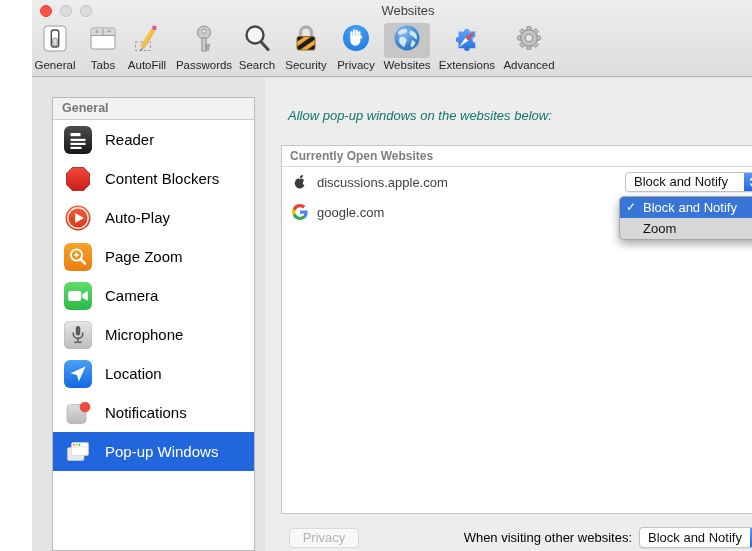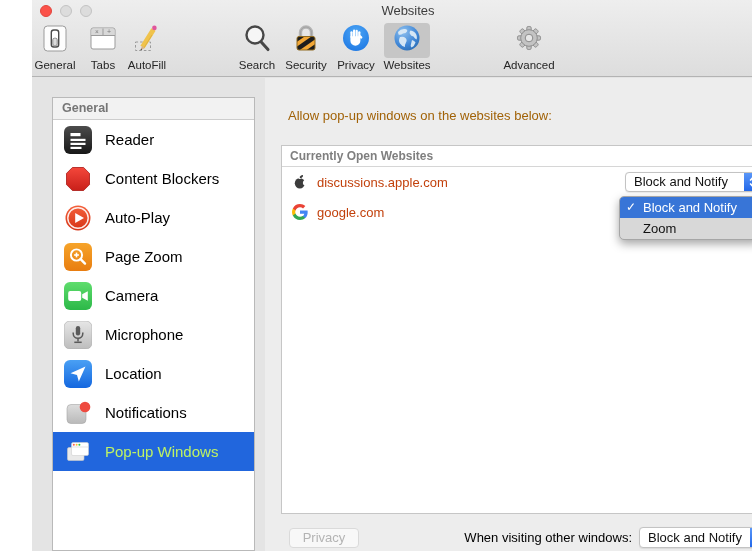--- a/index.html
+++ b/index.html
@@ -27,35 +27,35 @@
   .tb-item.selected .tb-icon { background:#c6c6c6; }
   .tb-label { font-size:11.5px; color:#262626; margin-top:1px; white-space:nowrap; }
 
   
   .sidebar { position:absolute; left:20px; top:97px; width:203px; height:454px;
              background:#ffffff; border:1px solid #b9b9b9; }
   .sb-header { height:22px; line-height:21px; padding-left:9px; font-size:12.5px; font-weight:bold;
                color:#767676; background:#f2f2f2; border-bottom:1px solid #cdcdcd; }
   .sb-item { height:39px; display:flex; align-items:center; padding-left:11px; gap:13px;
              font-size:15px; color:#000; }
-  .sb-item.selected { background:#2166dd; color:#bef264; }
+  .sb-item.selected { background:#2166dd; color:#ffffff; }
   .sb-ic { width:28px; height:28px; flex:0 0 28px; }
 
   
   .main-panel { position:absolute; left:233px; top:78px; width:519px; height:473px;
                 background:#ededed; }
-  .heading { position:absolute; left:256px; top:108px; font-size:13px; color:#a16207; }
+  .heading { position:absolute; left:256px; top:108px; font-size:13px; color:#0f766e;font-style:italic; }
 
   .table { position:absolute; left:249px; top:145px; width:495px; height:369px;
            background:#fff; border:1px solid #c6c6c6; }
   .t-header { height:21px; line-height:21px; padding-left:8px; font-size:12px; font-weight:bold;
               color:#7f7f7f; border-bottom:1px solid #d6d6d6; }
   .t-row { position:relative; height:30px; display:flex; align-items:center; padding:0 10px; }
   .site-ic { width:16px; height:16px; flex:0 0 16px; }
-  .site-name { font-size:13px; color:#c2410c; margin-left:9px; }
+  .site-name { font-size:13px; color:#404040; margin-left:9px; }
 
   
   .popup-btn { position:relative; display:flex; align-items:stretch; background:#fff;
                border:1px solid #c3c3c3; border-radius:4px; overflow:hidden; cursor:default;
                box-shadow:0 0.5px 1px rgba(0,0,0,0.08); }
   .popup-btn .pb-label { flex:1; font-size:13px; color:#111; line-height:18px;
                          padding:0 6px 0 8px; white-space:nowrap; }
   .popup-btn .pb-step { width:19px; background:linear-gradient(180deg,#5a97f8 0%,#2267e9 100%);
                         display:flex; align-items:center; justify-content:center; }
   .row-popup { position:absolute; right:11px; top:5px; width:139px; height:20px; }
@@ -125,20 +125,33 @@
           <line x1="11.5" y1="24" x2="22.5" y2="6.5" stroke="#f0c34c" stroke-width="5"></line>
           <line x1="13" y1="24.8" x2="21" y2="12" stroke="#d8a93a" stroke-width="1" opacity="0.7"></line>
           <polygon points="9.5,27.3 13.6,25.2 11,22.8" fill="#d7b38a"></polygon>
           <polygon points="9.5,27.3 11.2,26.4 10.1,25.4" fill="#3b3b3b"></polygon>
           <circle cx="23.4" cy="4.9" r="2.3" fill="#e0569b"></circle>
         </svg></span>
         </div>
       <div class="tb-label">AutoFill</div>
     </div>
 
+    <div class="tb-item" style="left:142px;width:60px">
+      <div class="tb-icon">
+          <span>
+        <svg width="32" height="32" viewBox="0 0 32 32">
+          <circle cx="16" cy="9.5" r="6.5" fill="#cccccc" stroke="#8d8d8d"></circle>
+          <circle cx="16" cy="8.3" r="2.1" fill="#f2f2f2" stroke="#8d8d8d"></circle>
+          <rect x="13.9" y="15" width="4.2" height="13" fill="#cccccc" stroke="#8d8d8d"></rect>
+          <rect x="18" y="21.5" width="3.2" height="2.3" fill="#cccccc" stroke="#8d8d8d"></rect>
+          <rect x="18" y="25" width="2.4" height="2" fill="#cccccc" stroke="#8d8d8d"></rect>
+        </svg></span>
+        </div>
+      <div class="tb-label">Passwords</div>
+    </div>
 
     <div class="tb-item" style="left:247px;width:54px">
       <div class="tb-icon">
           <span>
         <svg width="32" height="32" viewBox="0 0 32 32">
           <defs>
                 <clipPath id="lockclip">
                   <rect x="7" y="13.5" width="18" height="13.5" rx="2"></rect>
                 </clipPath>
               </defs>
@@ -209,20 +222,37 @@
             <path d="M7 9 q3 -3.5 7 -3 q3 0.5 2 2.5 q-1 2 -4 2 q-2.5 2 -4.5 1 z"></path>
             <path d="M9 14 q3.5 -1 5.5 1 q2 2 0.5 4.5 q-1.5 2.5 -1 4.5 q-3 -0.5 -5 -3.5 q-2 -3 0 -6.5 z"></path>
             <path d="M19.5 7.5 q4 0.5 5.5 3.5 q1.5 3 0.5 5.5 q-2 -1 -3 -3 q-2.5 -0.5 -3.5 -2.5 q-1 -2 0.5 -3.5 z"></path>
             <path d="M21 17 q2.5 0.5 3.5 2.5 q-1 3.5 -4 5 q-1.5 -1.5 -0.5 -3.5 q0.5 -2 1 -4 z"></path>
           </g>
         </svg></span>
         </div>
       <div class="tb-label">Websites</div>
     </div>
 
+    <div class="tb-item" style="left:403px;width:64px">
+      <div class="tb-icon">
+          <span>
+        <svg width="32" height="32" viewBox="0 0 32 32">
+          <defs>
+                <linearGradient id="extg" x1="0" y1="0" x2="0" y2="1">
+            <stop offset="0" stop-color="#5fa6f2"></stop>
+                  <stop offset="1" stop-color="#2a6de4"></stop>
+                </linearGradient>
+              </defs>
+          <path d="M7 8 h6 a3 3 0 1 1 6 0 h6 v6 a3 3 0 1 0 0 6 v6 h-6 a3 3 0 1 1 -6 0 h-6 v-6 a3 3 0 1 1 0 -6 z" transform="translate(1 1) scale(0.93)" fill="url(#extg)"></path>
+          <polygon points="8,24 14.6,14.6 17.4,17.4" fill="#ffffff"></polygon>
+          <polygon points="24,8 17.4,17.4 14.6,14.6" fill="#e8463b"></polygon>
+        </svg></span>
+        </div>
+      <div class="tb-label">Extensions</div>
+    </div>
 
     <div class="tb-item" style="left:467px;width:60px">
       <div class="tb-icon">
           <span>
         <svg width="32" height="32" viewBox="0 0 32 32">
           <g fill="#c3c3c3" stroke="#8a8a8a" stroke-width="0.9">
             <rect x="13.8" y="3.5" width="4.4" height="6" rx="1.4" transform="rotate(0 16 15)"></rect>
             <rect x="13.8" y="3.5" width="4.4" height="6" rx="1.4" transform="rotate(45 16 15)"></rect>
             <rect x="13.8" y="3.5" width="4.4" height="6" rx="1.4" transform="rotate(90 16 15)"></rect>
             <rect x="13.8" y="3.5" width="4.4" height="6" rx="1.4" transform="rotate(135 16 15)"></rect>
@@ -429,21 +459,21 @@
     <div class="menu-item selected">
       <span class="menu-check">✓</span>
       <span>Block and Notify</span>
     </div>
     <div class="menu-item">
       <span>Zoom</span>
     </div>
   </div>
 
   <div class="remove-btn">Privacy</div>
-  <div class="footer-label">When visiting other windows:</div>
+  <div class="footer-label">When visiting other websites:</div>
   <div class="popup-btn footer-popup">
     <span class="pb-label" style="line-height:19px">Block and Notify</span>
     <span class="pb-step">
       <svg width="11" height="14" viewBox="0 0 11 14">
         <path d="M2.6 5 L5.5 1.9 L8.4 5" fill="none" stroke="#fff" stroke-width="1.7" stroke-linecap="round" stroke-linejoin="round"></path>
         <path d="M2.6 9 L5.5 12.1 L8.4 9" fill="none" stroke="#fff" stroke-width="1.7" stroke-linecap="round" stroke-linejoin="round"></path>
       </svg>
       </span>
   </div>
 

